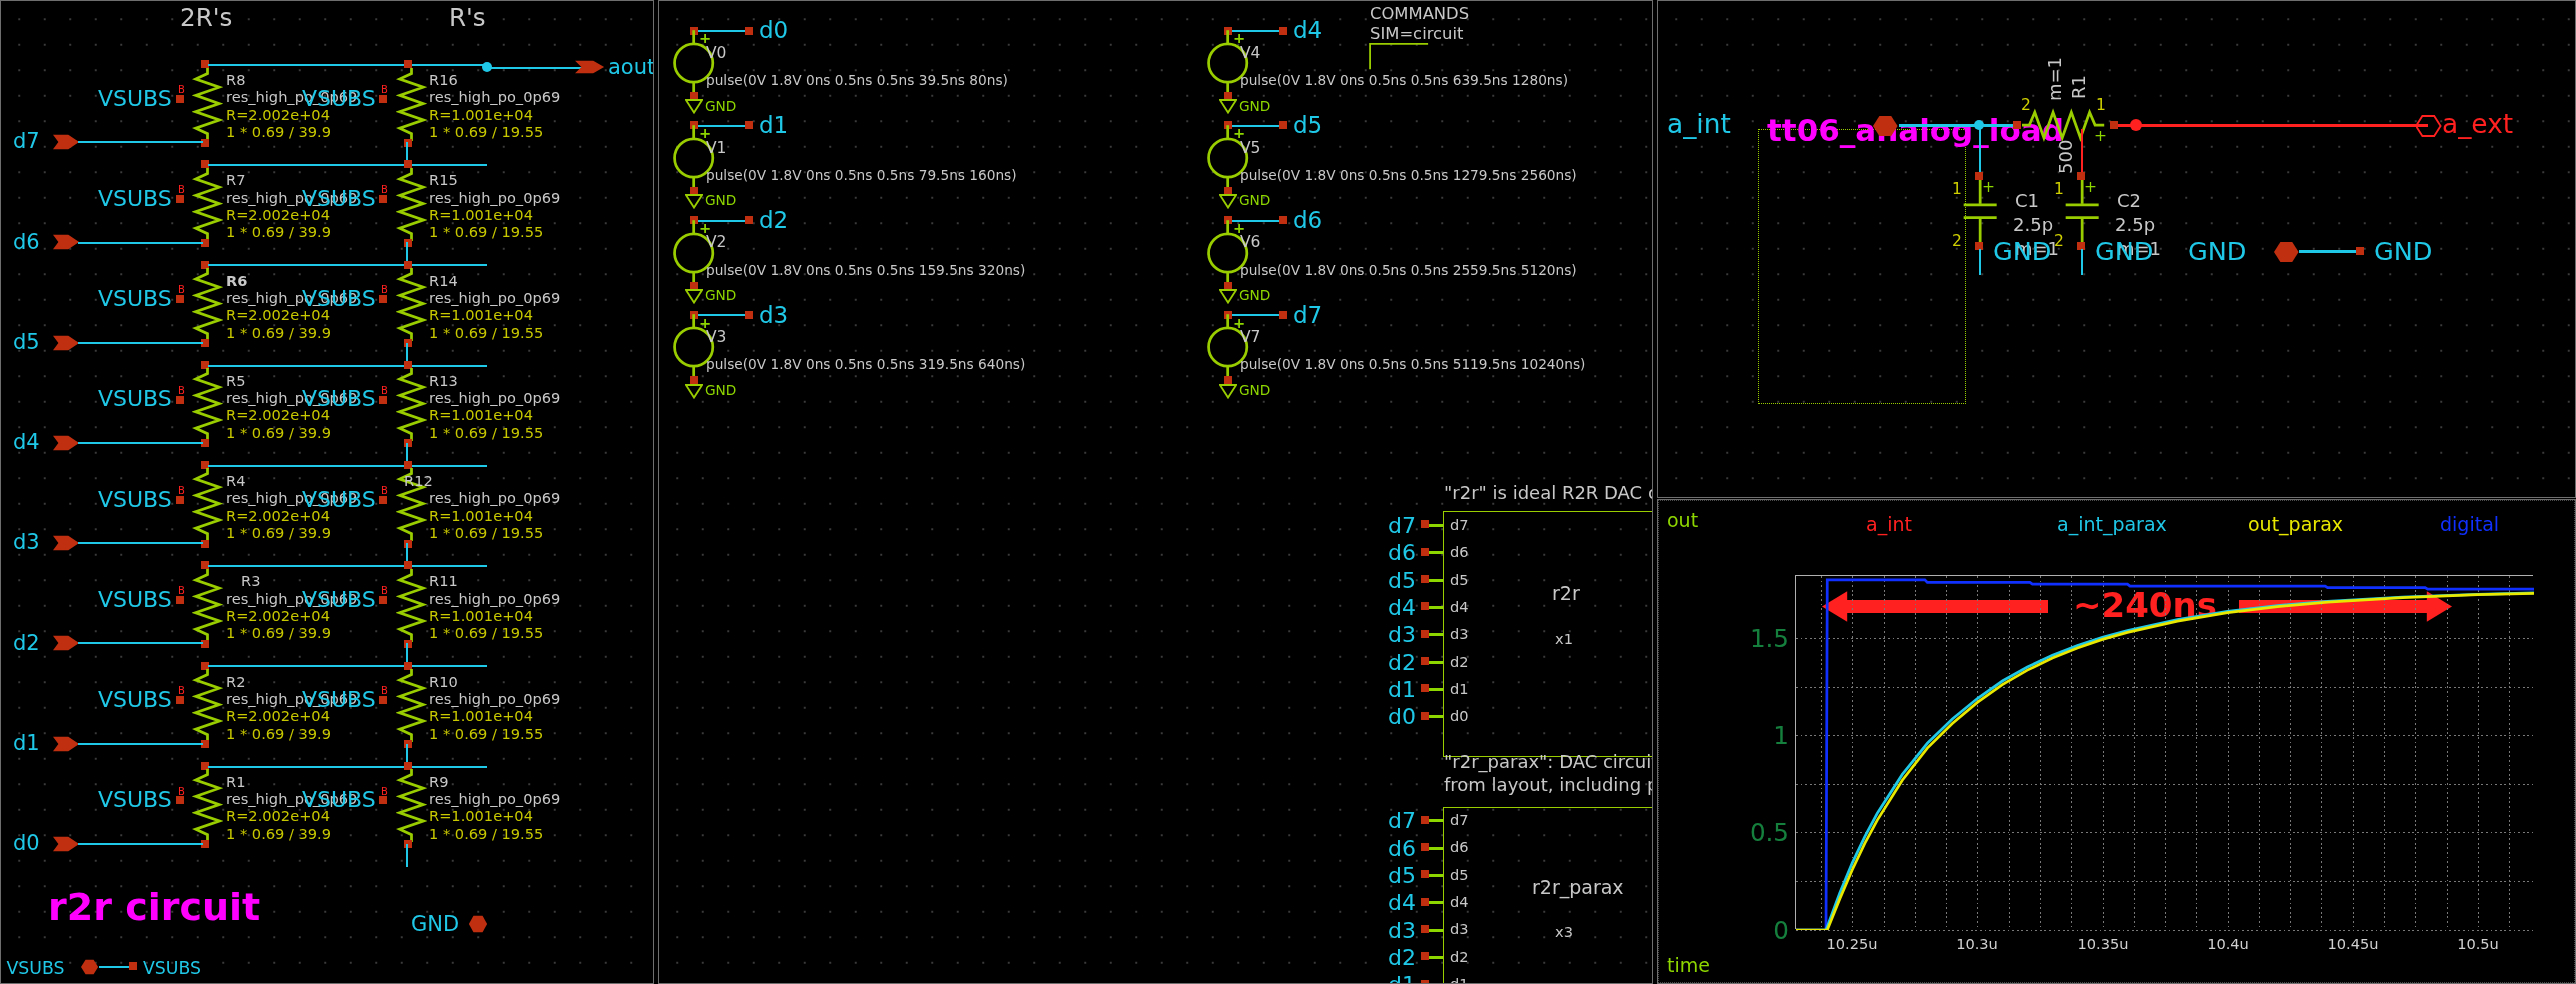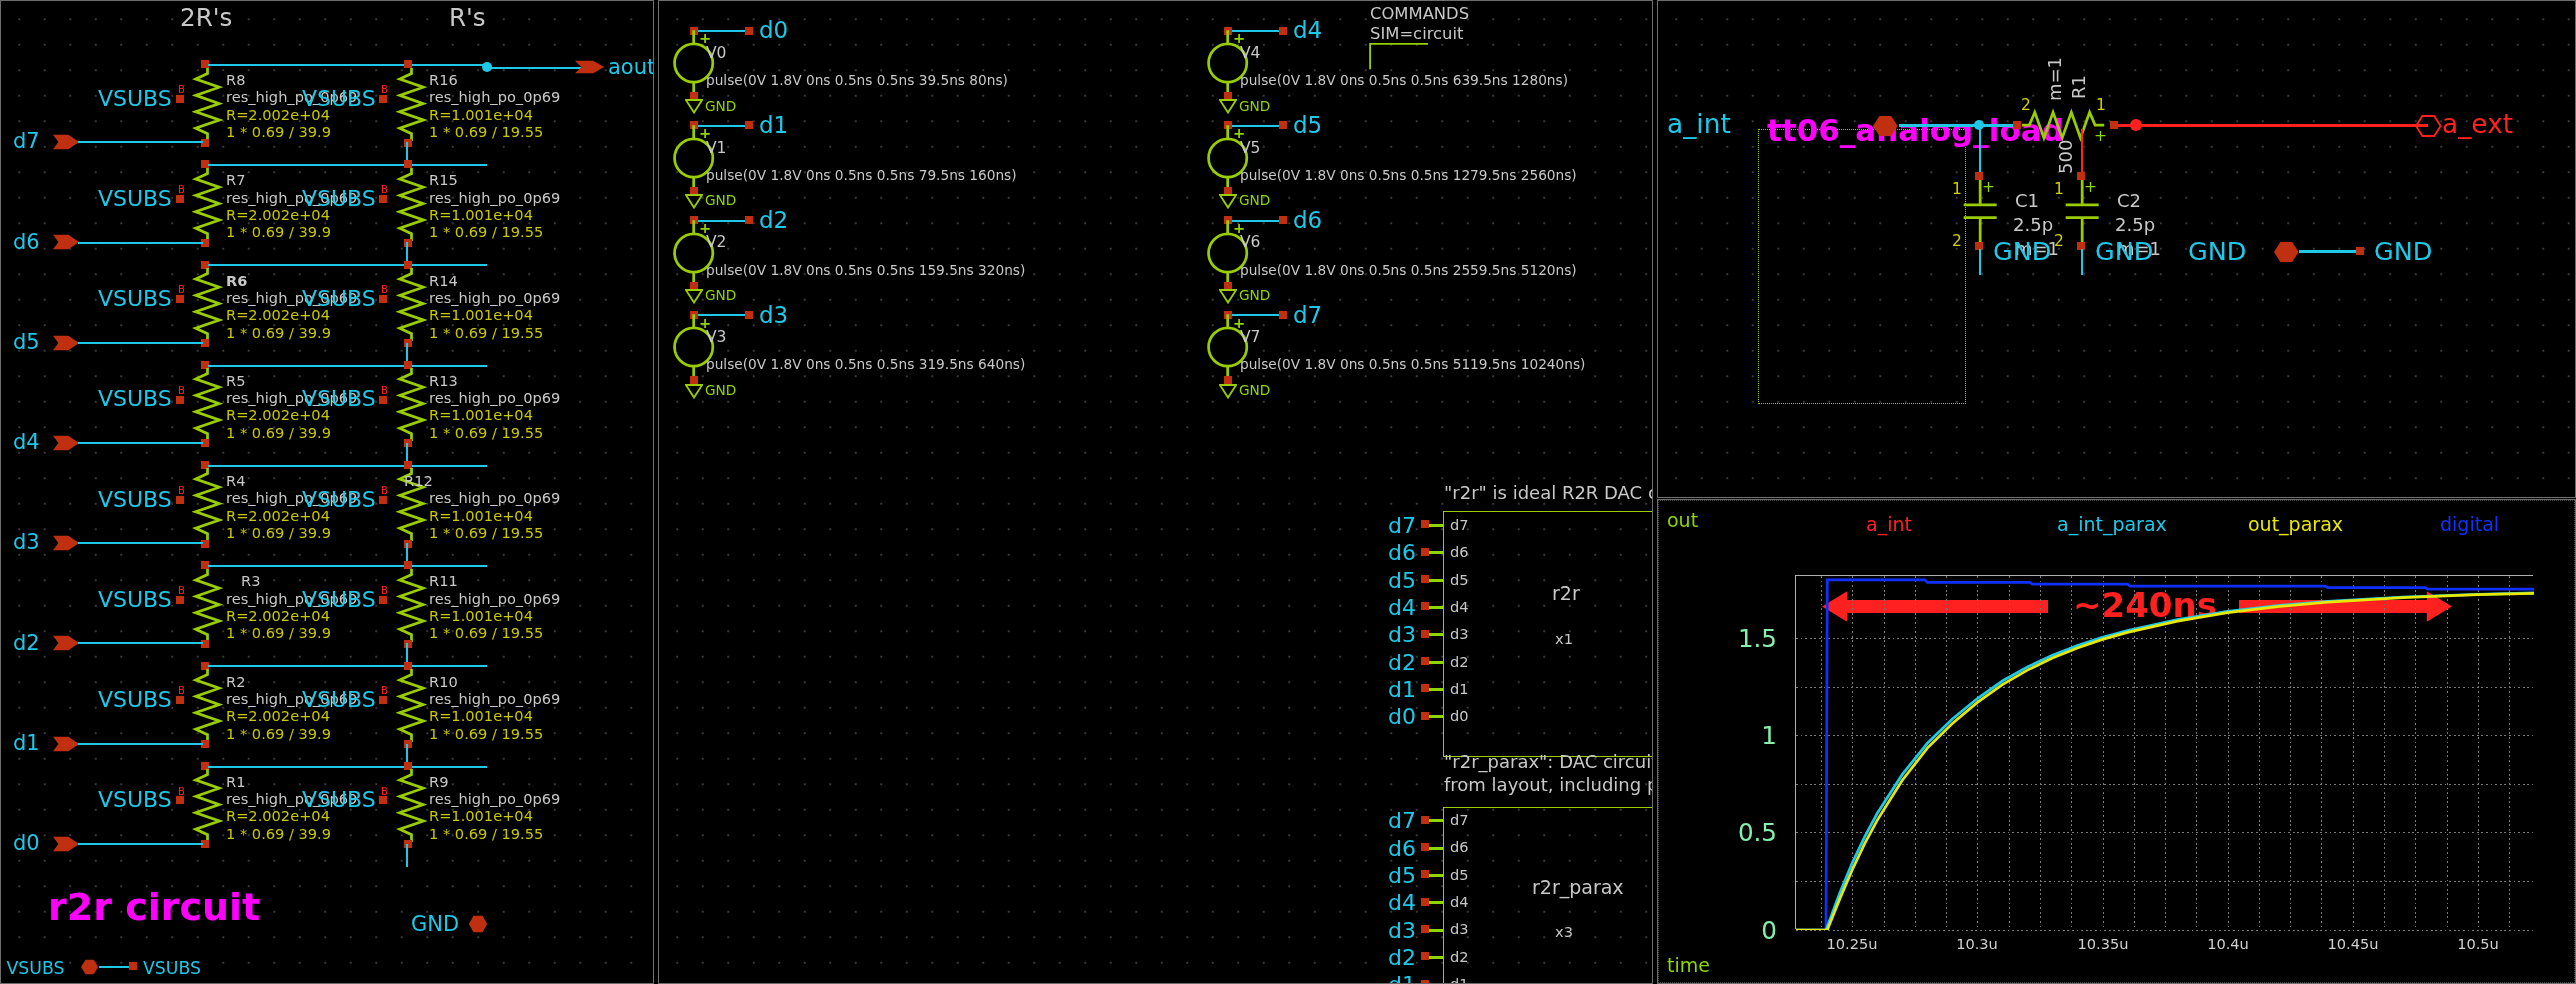--- a/index.html
+++ b/index.html
@@ -44,21 +44,21 @@
   .res{position:absolute;}
 
   
   #chart-panel{left:1657px;top:499px;width:919px;height:485px;}
   .chart-plot{position:absolute;left:137px;top:75px;width:738px;height:354px;
     border-left:1.8px solid #b0b0b0;border-top:1.8px solid #b0b0b0;box-sizing:border-box;}
   .gridline-v{position:absolute;top:0;bottom:0;width:0.9px;
     background:repeating-linear-gradient(to bottom,#787878 0 1.8px,transparent 1.8px 4.6px);}
   .gridline-h{position:absolute;left:0;right:0;height:0.9px;
     background:repeating-linear-gradient(to right,#787878 0 1.8px,transparent 1.8px 4.6px);}
-  .ytick{position:absolute;right:100%;margin-right:19px;color:#86efac;font-size:24.6px;
+  .ytick{position:absolute;right:100%;margin-right:7px;color:#15803d;font-size:24.6px;
     transform:translateY(-50%);white-space:nowrap;}
   .xtick{position:absolute;top:100%;margin-top:6.4px;color:#d0d0d0;font-size:14.6px;
     transform:translateX(-50%);white-space:nowrap;}
   .legend-item{position:absolute;font-size:19px;top:12.8px;}
   .dash-border{position:absolute;inset:0;border:0.9px dotted #4a4a4a;box-sizing:border-box;}
 
   .arrow-red{position:absolute;height:12.8px;background:#ff2020;}
 
   .rot90{transform:rotate(-90deg);transform-origin:left top;}
 </style>

